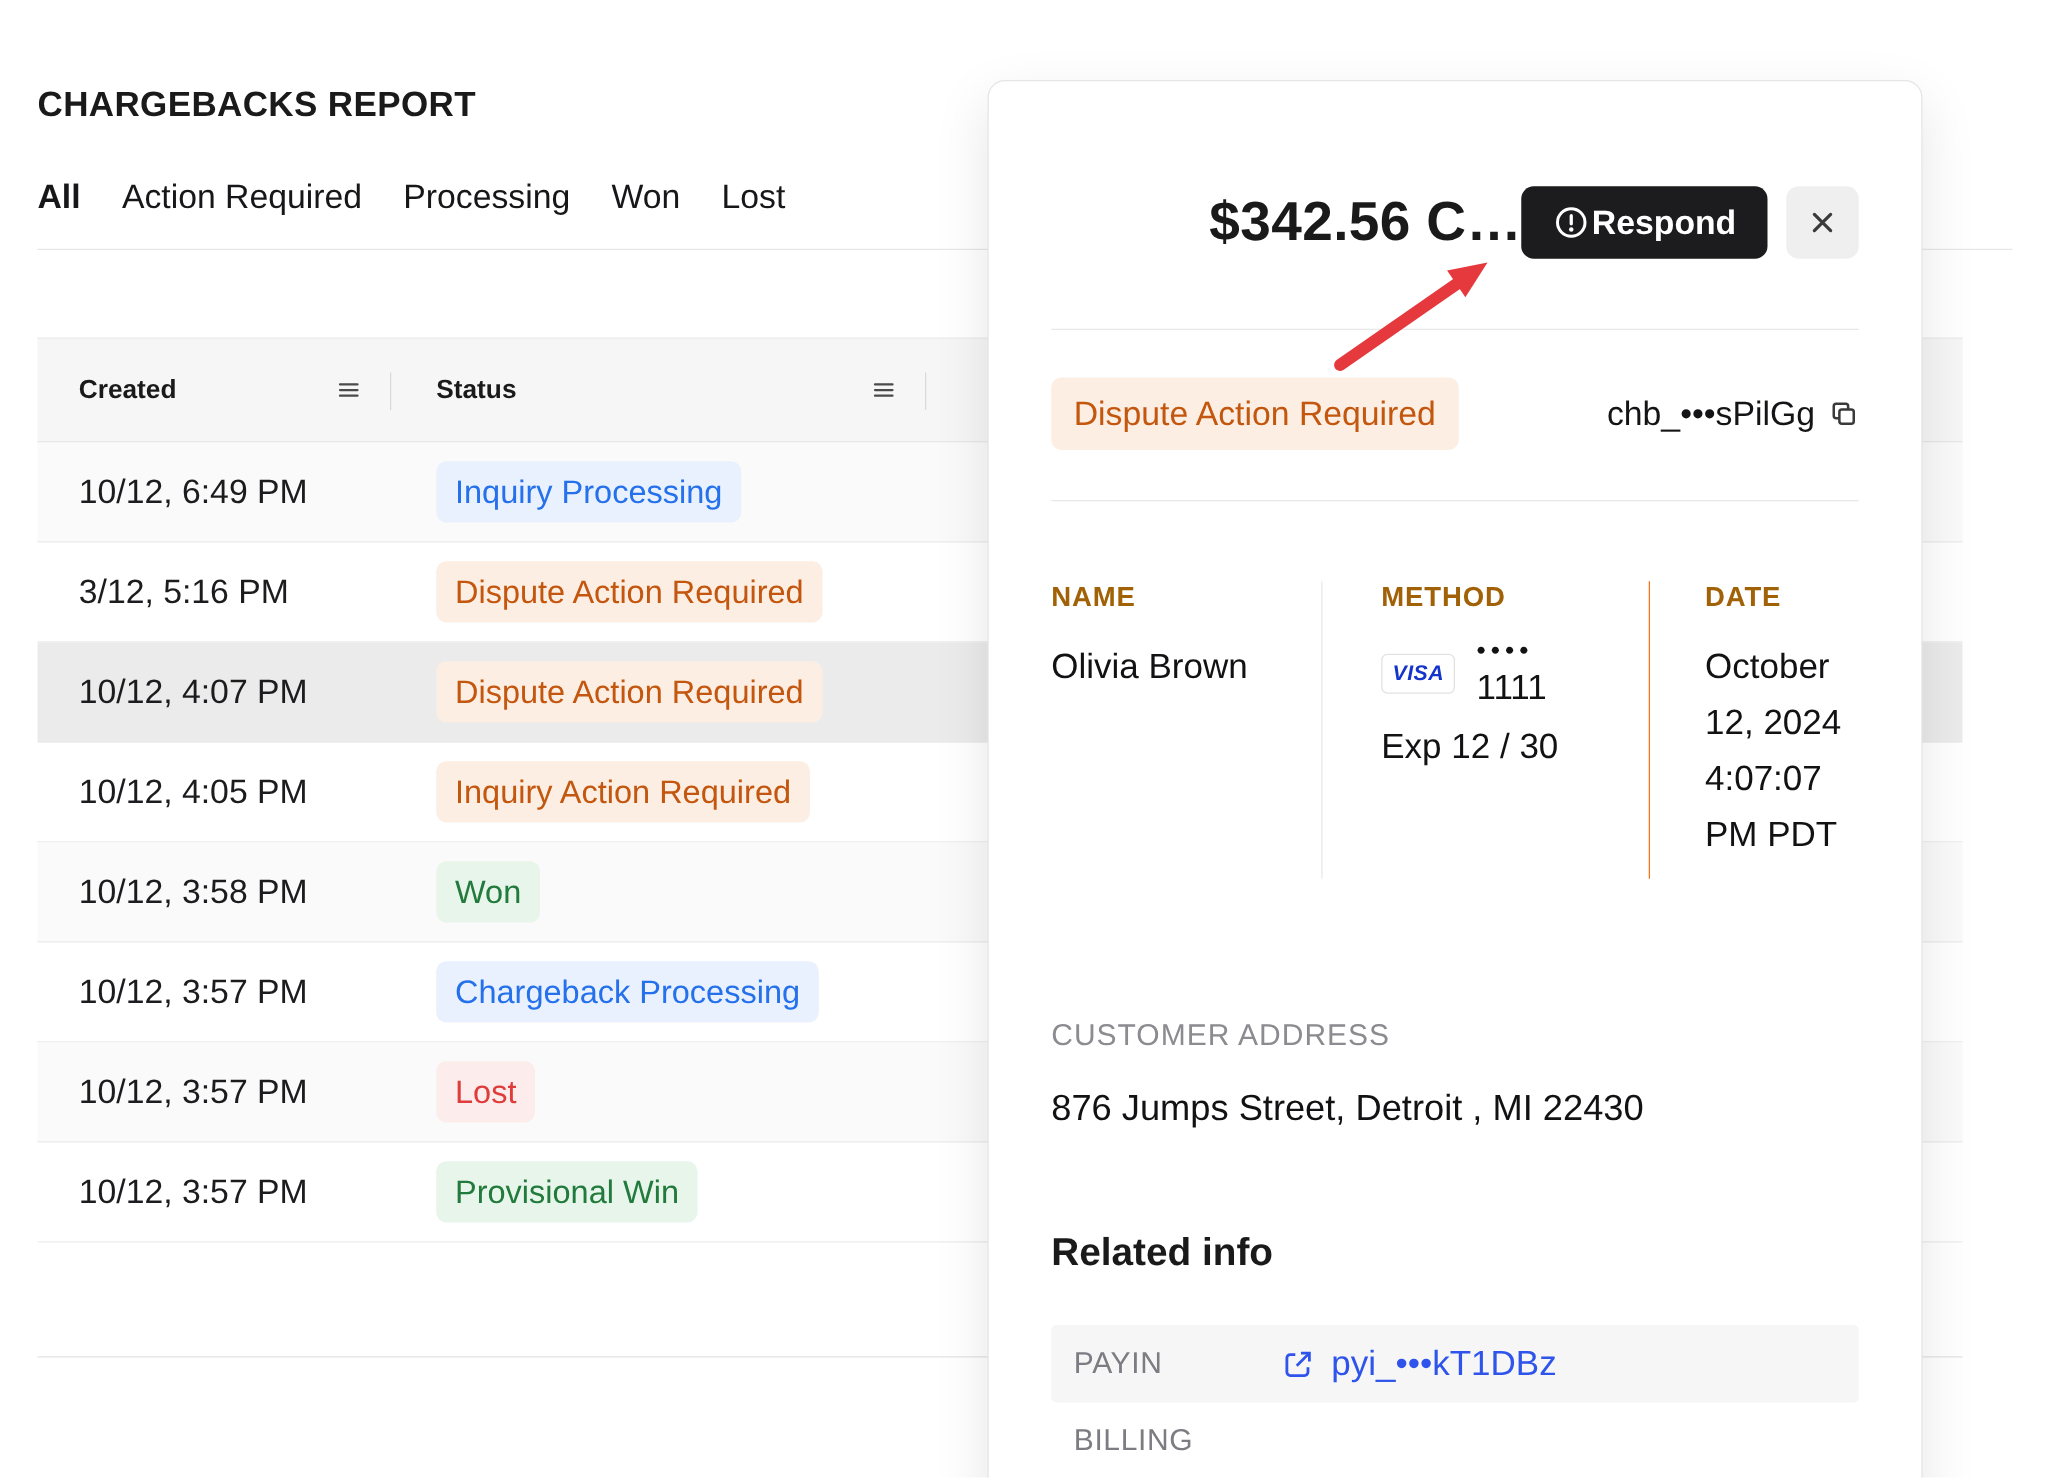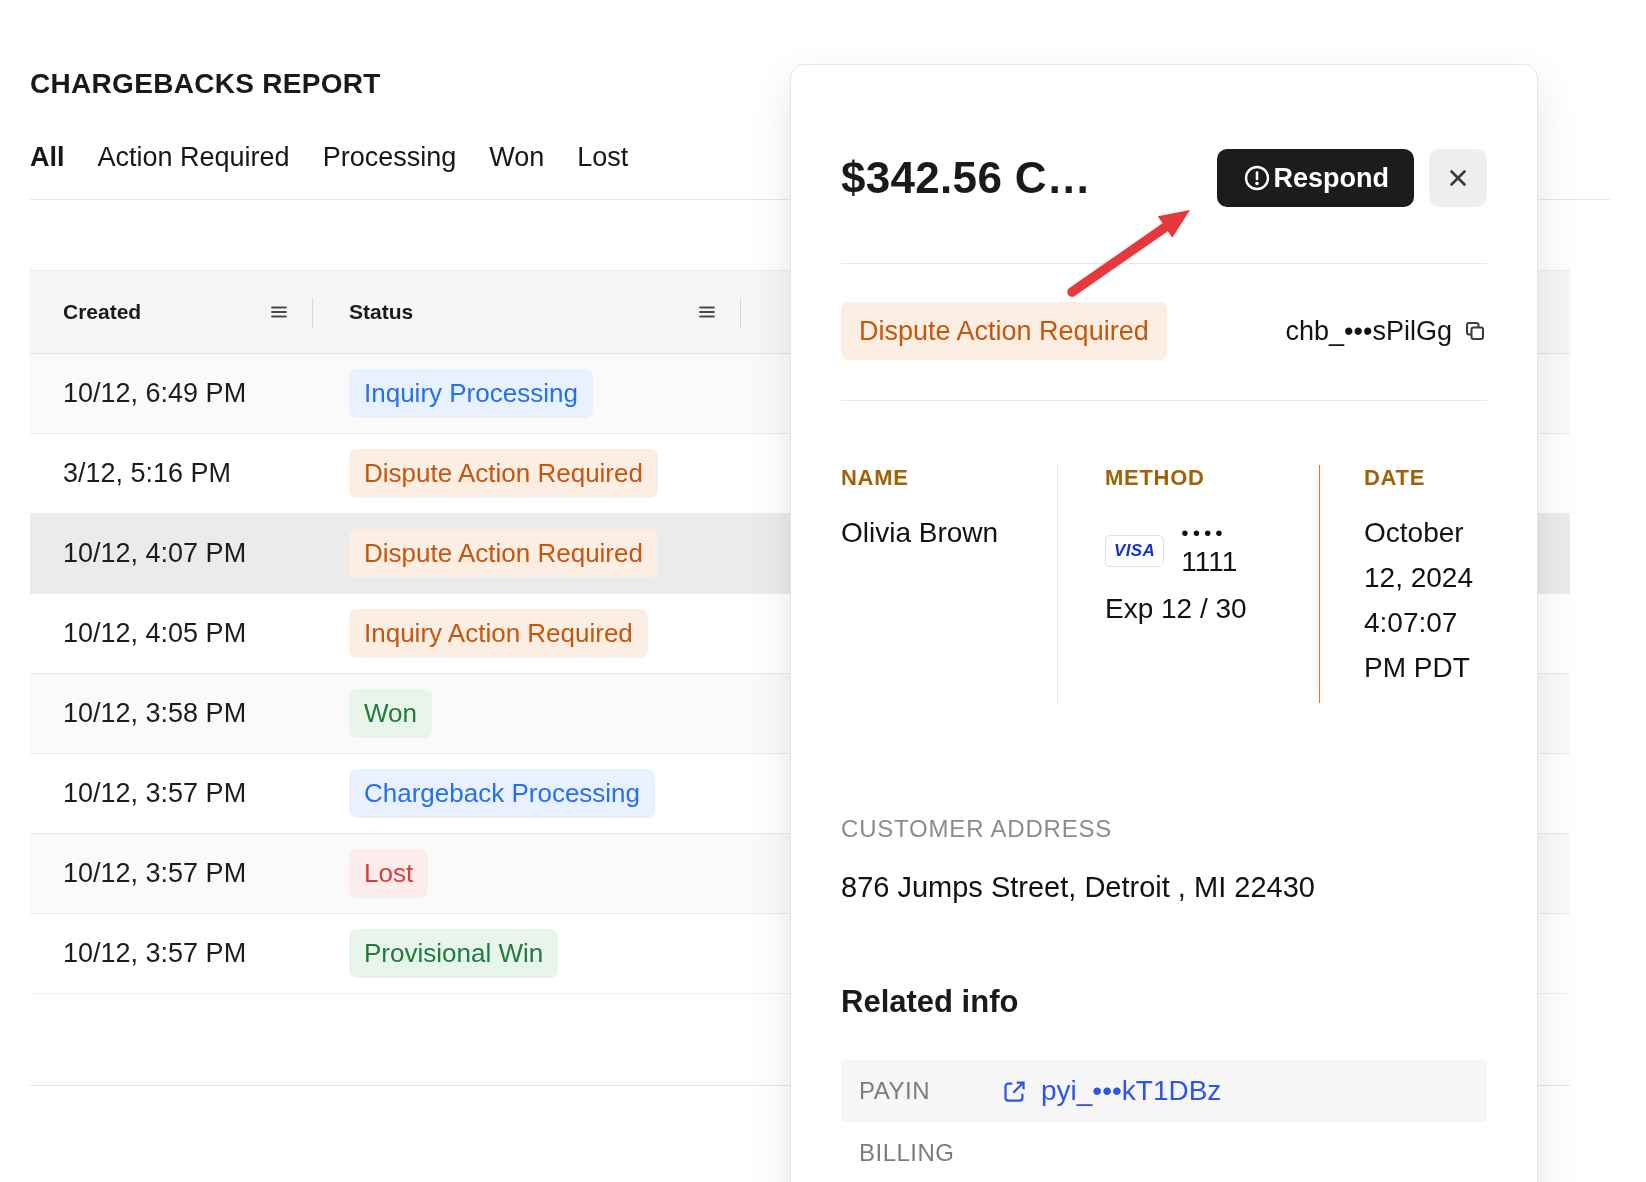--- a/index.html
+++ b/index.html
@@ -42,21 +42,21 @@
   .badge--red    { color: var(--badge-red-text);    background: var(--badge-red-bg); }
 
   
   .panel {
     position: absolute; left: 790px; top: 64px; width: 748px; height: 1150px;
     background: #fff; border: 1px solid #e5e5e5; border-radius: 14px;
     box-shadow: 0 16px 44px rgba(0,0,0,.10);
     z-index: 5;
   }
   .panel-inner { padding: 84px 50px 0 50px; }
-  .panel-head { display: flex; align-items: center; justify-content: space-between; }
+  .panel-head { display: flex; align-items: center; justify-content: flex-end; }
   .amount { font-size: 44px; font-weight: 700; letter-spacing: .3px; white-space: nowrap; }
   .head-actions { display: flex; align-items: center; gap: 15px; }
   .respond-btn {
     display: flex; align-items: center; gap: 1px;
     background: var(--respond-bg, #1c1c1e); color: #fff;
     border: none; border-radius: 10px; height: 58px; padding: 0 25px;
     font-family: inherit; font-size: 27px; font-weight: 600; cursor: pointer;
   }
   .close-btn { width: 58px; height: 58px; border: none; border-radius: 10px; background: #efefef; display: flex; align-items: center; justify-content: center; cursor: pointer; }
 
@@ -70,35 +70,35 @@
   .copy-btn { background: none; border: none; display: flex; align-items: center; cursor: pointer; padding: 0; }
 
   .details { margin-top: 64px; display: flex; min-height: 238px; }
   .dcol { padding-right: 10px; }
   .dcol-name { width: 216px; }
   .dcol-method { width: 215px; border-left: 1px solid #e8e8e8; padding-left: 47px; width: 262px; }
   .dcol-date { flex: 1; border-left: 1px solid #f97316; padding-left: 44px; }
   .detail-label { font-size: 22px; font-weight: 600; color: #a16207; letter-spacing: .7px; }
   .detail-value { margin-top: 20px; font-size: 28px; line-height: 1.6; color: #121214; }
 
-  .card-row { display: flex; align-items: center; gap: 17px; margin-top: 30px; }
+  .card-row { display: flex; align-items: center; gap: 17px; margin-top: 18px; }
   .visa-badge { font-style: italic; font-weight: 700; font-size: 17px; letter-spacing: .4px; color: var(--visa-blue, #1434cb); border: 1px solid #e2e2e2; border-radius: 5px; padding: 5px 8px; background: #fff; }
   .card-digits { display: flex; flex-direction: column; }
   .card-dots { font-size: 21px; letter-spacing: 4px; line-height: 1.1; color: #121214; }
   .card-last4 { font-size: 28px; line-height: 1.3; color: #121214; }
   .card-exp { margin-top: 12px; font-size: 28px; color: #121214; }
 
   .address-block { margin-top: 112px; }
   .addr-label { font-size: 24px; font-weight: 500; color: #8b8b90; letter-spacing: .8px; }
   .addr-value { margin-top: 28px; font-size: 29px; color: #121214; }
 
   .related-title { margin-top: 80px; font-size: 31px; font-weight: 700; }
   .related-rows { margin-top: 40px; }
   .rel-row { display: flex; align-items: center; height: 62px; padding: 0 18px; }
-  .rel-row--shaded { background: #f6f6f6; border-radius: 4px; }
+  .rel-row--shaded { background: #f6f6f6; border-radius: 4px; gap: 24px; }
   .rel-label { width: 142px; font-size: 24px; color: #7c7c82; letter-spacing: .5px; }
   .rel-link { display: flex; align-items: center; gap: 13px; font-size: 28px; color: var(--link, #2f54eb); text-decoration: none; cursor: pointer; }
   .ext-icon { stroke: var(--link, #2f54eb); fill: none; }
 
   
   .annot { position: absolute; left: 1040px; top: 196px; width: 190px; height: 120px; z-index: 20; pointer-events: none; }
   .annot-line { stroke: var(--annotation-arrow, #e5393d); }
   .annot-head { fill: var(--annotation-arrow, #e5393d); }
 </style>
 </head>

